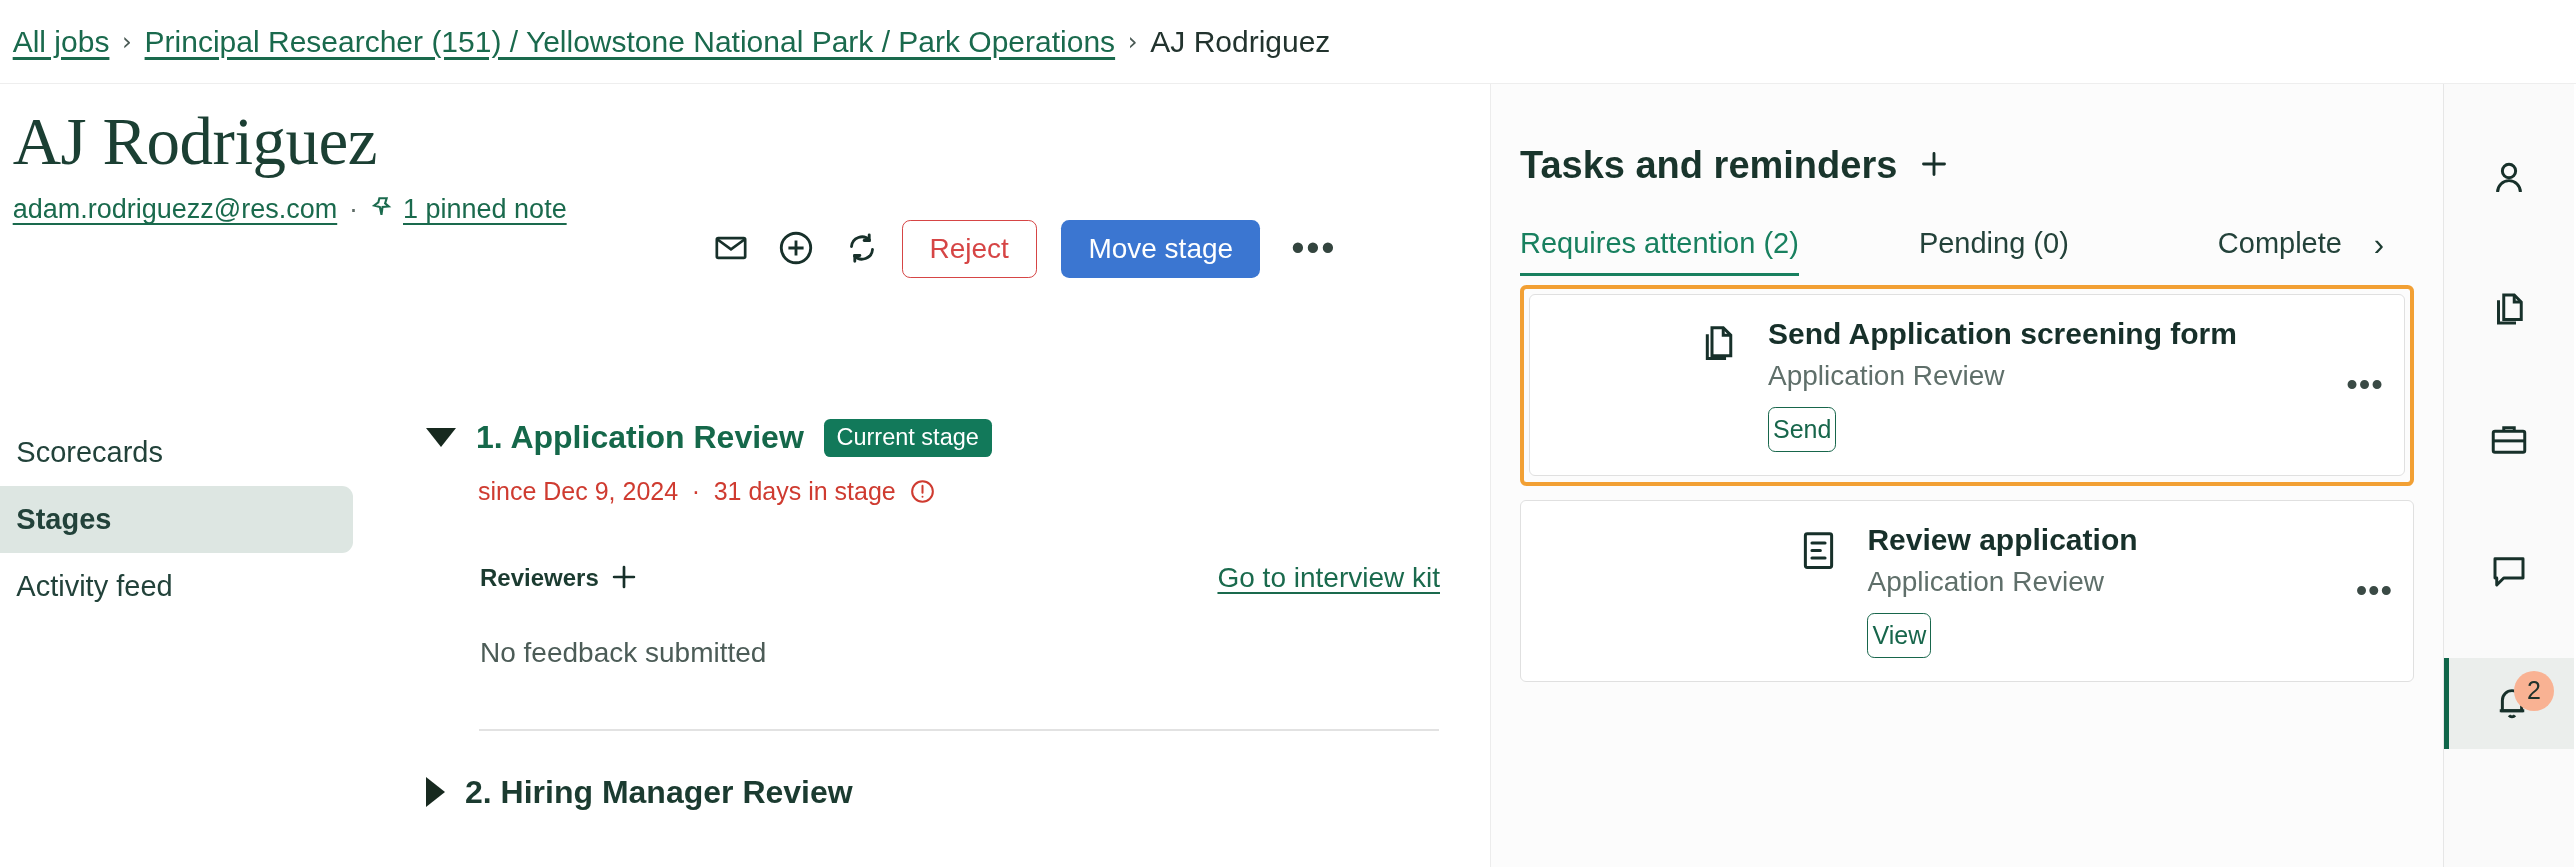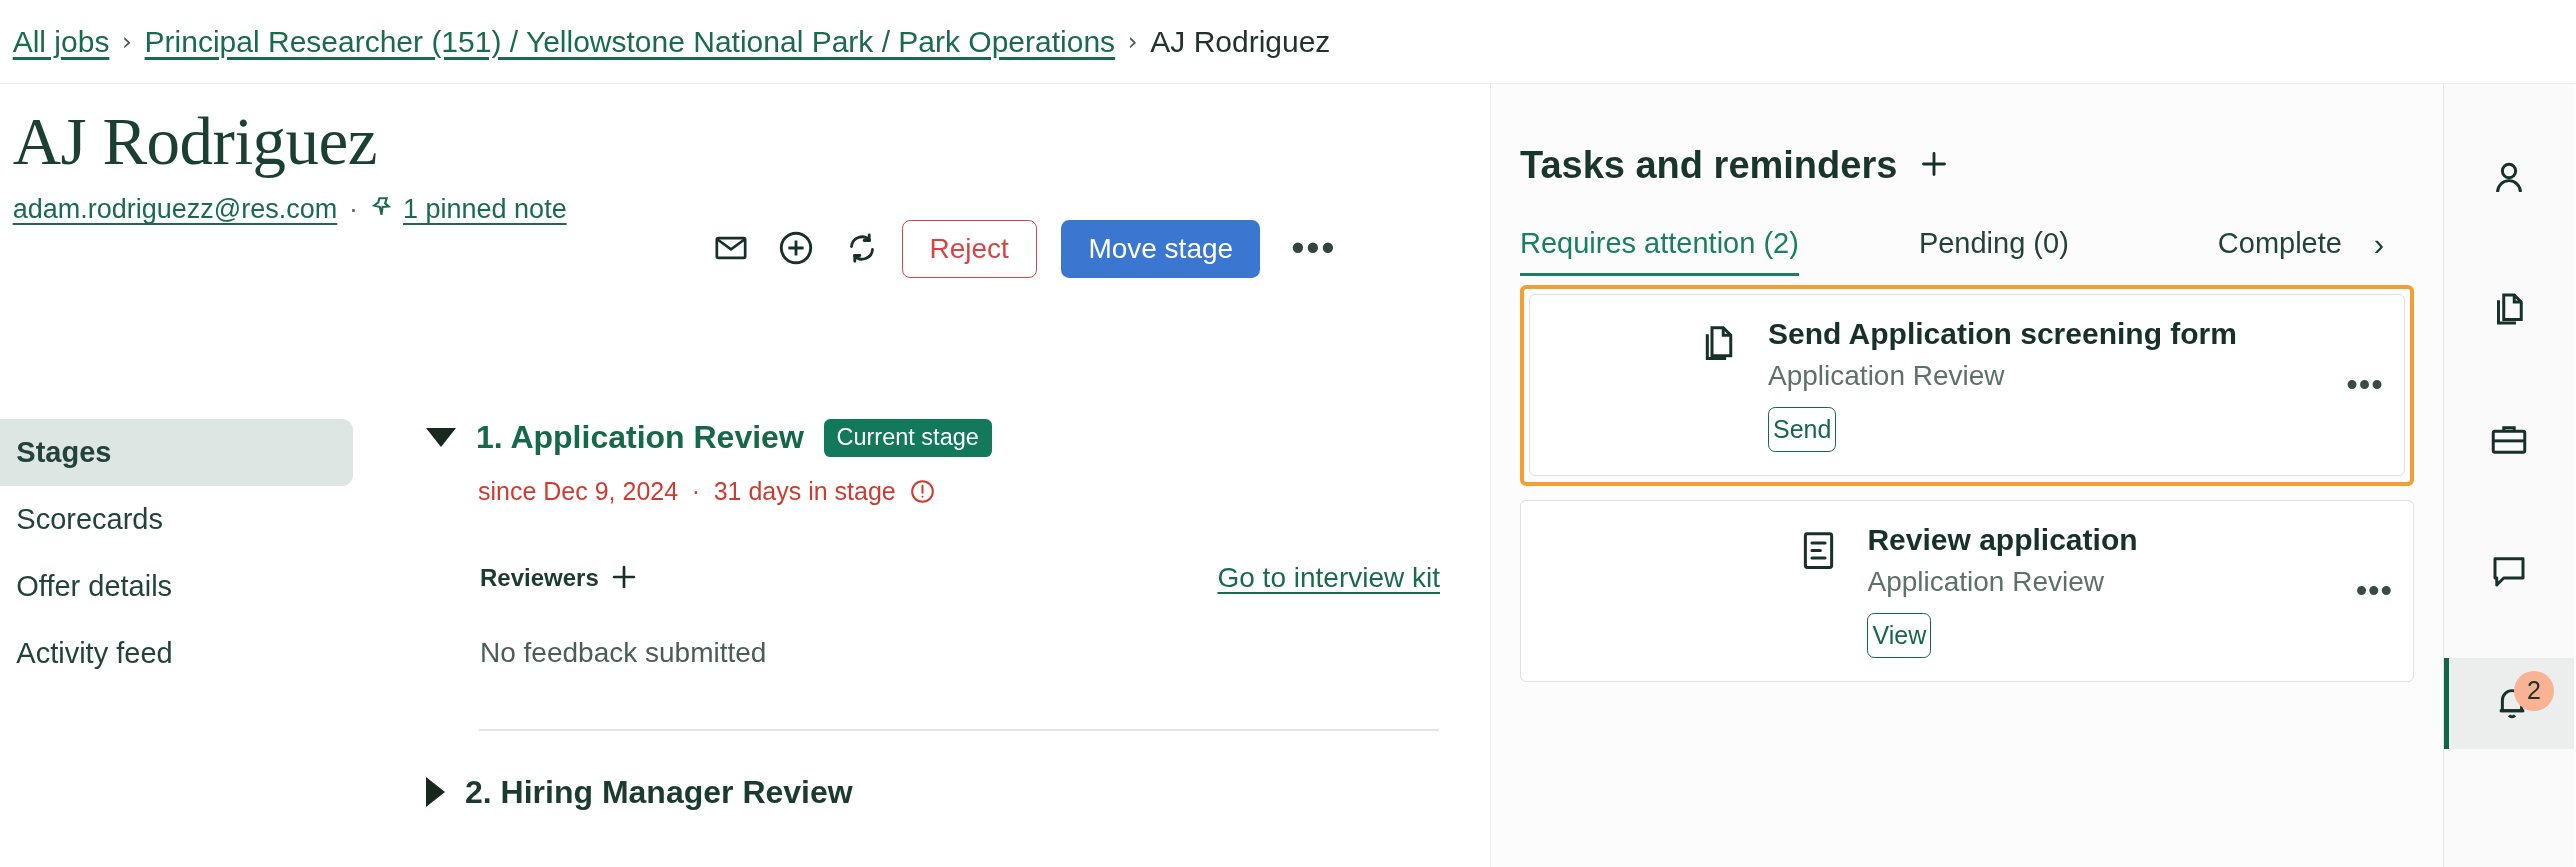--- a/index.html
+++ b/index.html
@@ -257,28 +257,25 @@
               <path d="M7.2 20.8V17h3.4"></path>
           </svg>
         </span>
       </button>
       <button class="btn-reject">Reject</button>
       <button class="btn-move">Move stage</button>
       <button class="btn-ellipsis">•••</button>
     </div>
 
     <div class="side-nav">
+      <div class="nav-item">
+        <span>Scorecards</span>
+      </div>
       <div class="nav-item active">
         <span>Stages</span>
-      </div>
-      <div class="nav-item">
-        <span>Scorecards</span>
-      </div>
-      <div class="nav-item">
-        <span>Offer details</span>
       </div>
       <div class="nav-item">
         <span>Activity feed</span>
       </div>
     </div>
 
     <div class="stages-panel">
       <div class="stage-row">
         <span class="caret"></span>
         <span class="stage-title">1. Application Review</span>

